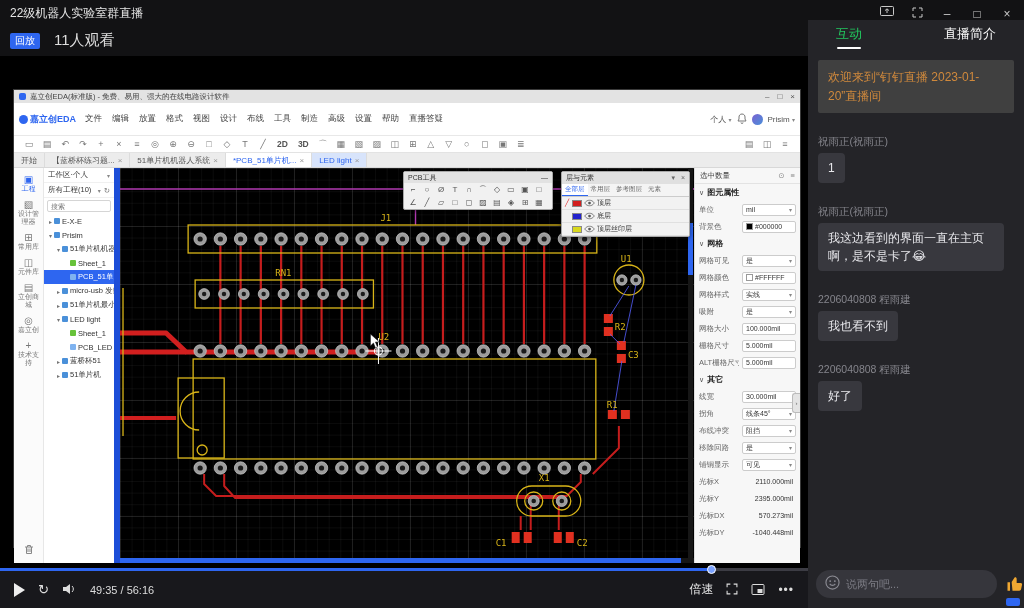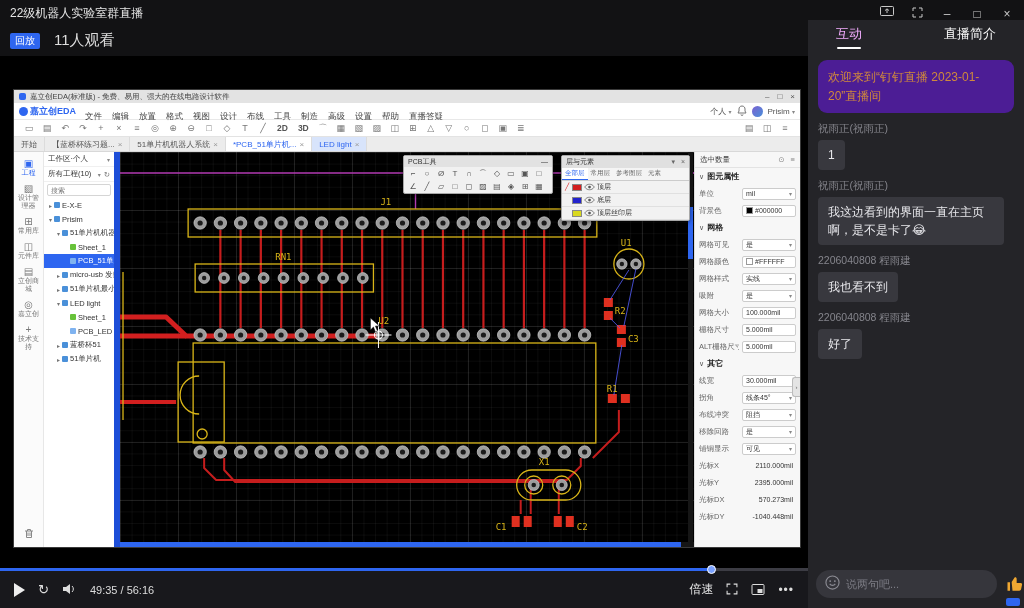--- a/index.html
+++ b/index.html
@@ -18,21 +18,21 @@
 .video{position:absolute;left:0;top:56px;width:808px;height:512px;background:#000}
 .eda{position:absolute;left:14px;top:34px;width:786px;height:457px;background:#fff;font-size:8px;color:#333;box-shadow:0 0 0 1px #3a3a3a}
 
 
 .eda-titlebar{height:13px;background:#e3e3e3;display:flex;align-items:center;padding:0 5px;gap:4px;font-size:7.5px;color:#444}
 .eda-title-logo{width:7px;height:7px;background:#2e66f0;border-radius:2px;flex:none}
 .eda-title-text{white-space:nowrap;overflow:hidden}
 .eda-win-btns{margin-left:auto;display:flex;gap:8px;font-size:8px;color:#555}
 
 
-.eda-menubar{height:17px;background:#fff;border-bottom:1px solid #e8e8e8;display:flex;padding:8px 5px;font-size:8.5px;color:#444}
+.eda-menubar{height:17px;background:#fff;border-bottom:1px solid #e8e8e8;display:flex;align-items:center;padding:16px 5px;font-size:8.5px;color:#444}
 .eda-logo{display:flex;align-items:center;margin-right:4px;white-space:nowrap}
 .logo-dot{width:9px;height:9px;border-radius:50%;background:#2e66f0;display:inline-block;margin-right:2px}
 .eda-logo b{color:#2e66f0;font-size:9px}
 .eda-menu{padding:0 5px;cursor:default;white-space:nowrap}
 .mb-right{margin-left:auto;display:flex;align-items:center;gap:5px;font-size:8px;color:#555;white-space:nowrap}
 .avatar{width:11px;height:11px;border-radius:50%;background:linear-gradient(135deg,#7b61d1,#4a90d9)}
 .dd-arrow{font-style:normal;font-size:6px;color:#888}
 
 
 .eda-toolbar{height:17px;background:#fff;border-bottom:1px solid #e3e3e3;display:flex;align-items:center;padding:0 6px}
@@ -130,25 +130,25 @@
 .play-btn{width:0;height:0;border-left:11px solid #eee;border-top:7px solid transparent;border-bottom:7px solid transparent}
 .pb-refresh{font-size:13px;color:#ddd}
 .time{font-size:11px;color:#ddd;white-space:nowrap}
 .speed{font-size:12px;color:#e8e8e8}
 .pb-dots{font-size:12px;letter-spacing:1px;color:#ddd}
 
 
 .chat{position:absolute;left:808px;top:20px;width:216px;height:588px;background:#242428}
 .chat-tabs{height:28px;display:flex;align-items:center;justify-content:space-between;padding:0 28px}
 .chat-tab{font-size:13px;color:#ffffff;position:relative;white-space:nowrap}
-.chat-tab.active{color:#f0abfc}
+.chat-tab.active{color:#22c55e}
 .chat-tab.active::after{content:"";position:absolute;left:50%;transform:translateX(-50%);bottom:-6px;width:24px;height:2px;background:#fff;border-radius:1px}
 .chat-body{position:absolute;top:36px;left:0;right:0;bottom:52px;padding:4px 10px;overflow:hidden}
-.welcome{background:#4c1d95;color:#d0893c;font-size:12px;line-height:1.55;padding:8px 10px;border-radius:9px}
-.msg{margin-top:9px}
+.welcome{background:#404040;color:#d0893c;font-size:12px;line-height:1.55;padding:8px 10px;border-radius:2px}
+.msg{margin-top:22px}
 .sender{font-size:10.5px;color:#85858c;margin-bottom:4px;white-space:nowrap;overflow:hidden}
 .bubble{display:inline-block;background:#38383e;color:#e8e8ec;font-size:12px;line-height:1.5;padding:6px 10px;border-radius:4px;max-width:186px}
 .chat-input-row{position:absolute;left:8px;right:8px;bottom:10px;display:flex;align-items:center;gap:8px}
 .chat-pill{flex:1;height:28px;background:#36363c;border-radius:14px;display:flex;align-items:center;padding:0 9px;gap:6px}
 .chat-pill input{flex:1;background:transparent;border:none;outline:none;color:#c8c8cc;font-size:11px;min-width:0;font-family:inherit}
 .chat-pill input::placeholder{color:#7c7c84}
 .like-btn{width:28px;height:28px;display:flex;align-items:center;justify-content:center}
 .mini-badge{position:absolute;right:4px;bottom:2px;width:14px;height:8px;background:#2e66f0;border-radius:2px}
 </style>
 </head>

